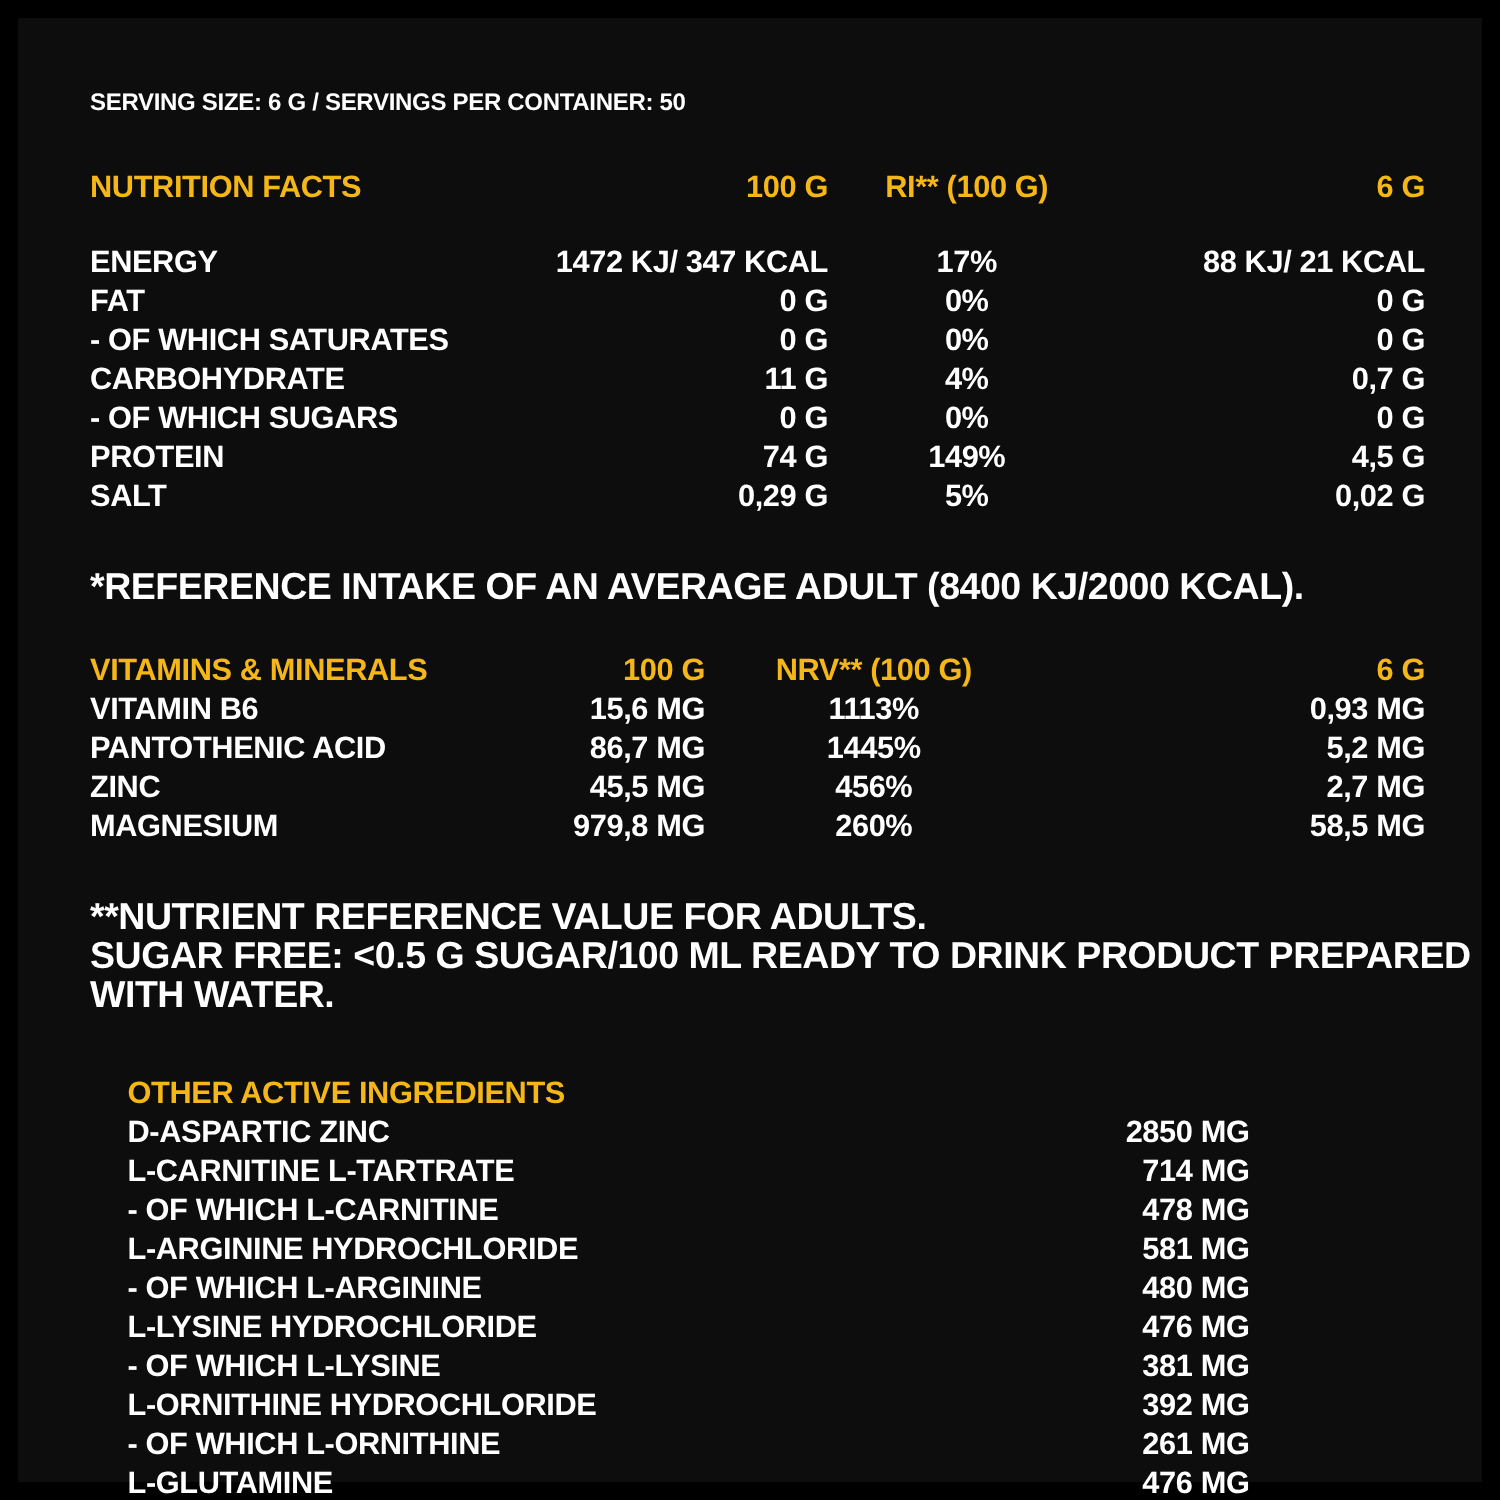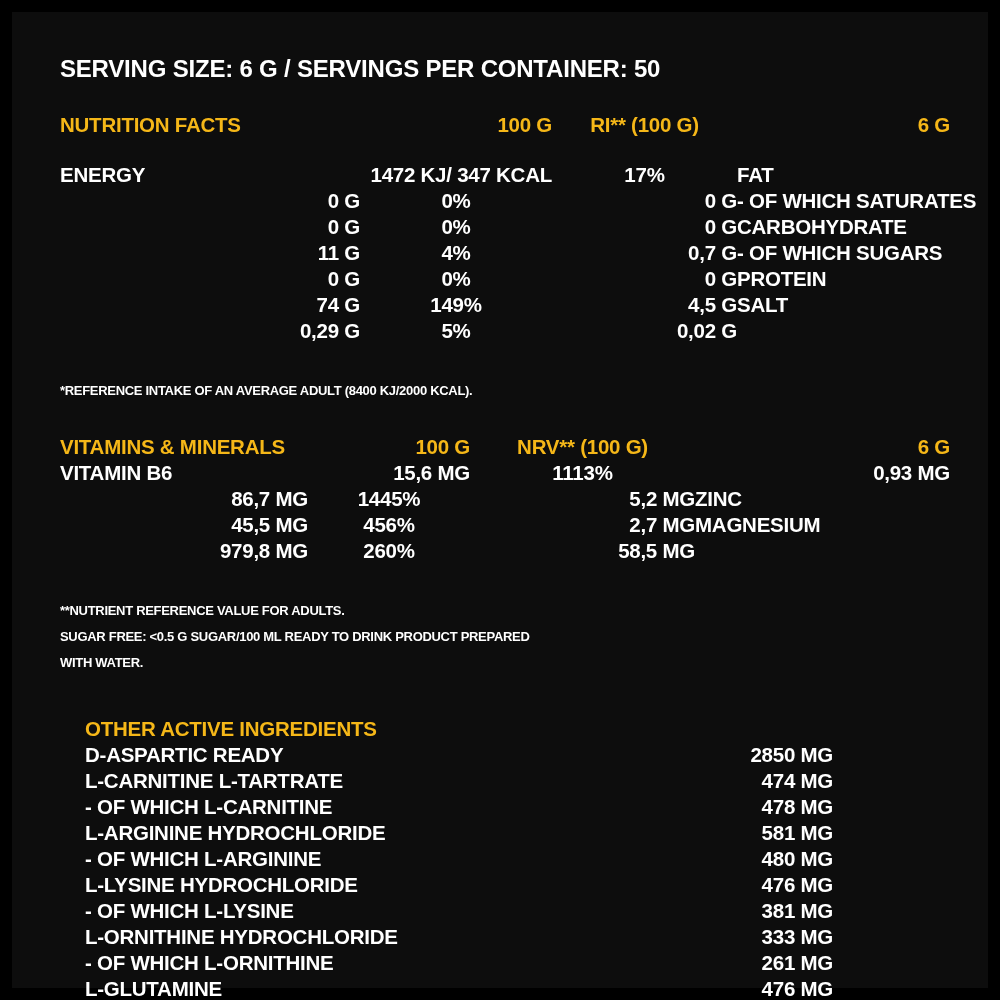--- a/index.html
+++ b/index.html
@@ -25,29 +25,29 @@
   }
   .inner {
     position: absolute;
     left: 48px;
     top: 44px;
     width: 890px;
   }
 
   
   .serving {
-    font-size: 24px;
+    font-size: 16px;
     font-weight: bold;
     letter-spacing: -0.2px;
     line-height: 26px;
     white-space: nowrap;
   }
 
   .note {
-    font-size: 13px;
+    font-size: 25px;
     font-weight: bold;
     letter-spacing: -0.3px;
     line-height: 26px;
     white-space: nowrap;
   }
 
   
   .grid {
     display: grid;
     width: 890px;
@@ -103,20 +103,21 @@
       <div class="hd c">RI** (100 G)</div>
       <div class="hd r">6 G</div>
     </div>
 
     <div class="sp-24"></div>
 
     <div class="grid grid-main rowspace-main">
       <div class="cell l">ENERGY</div>
       <div class="cell r">1472 KJ/ 347 KCAL</div>
       <div class="cell c">17%</div>
+      <div class="cell r">88 KJ/ 21 KCAL</div>
 
       <div class="cell l">FAT</div>
       <div class="cell r">0 G</div>
       <div class="cell c">0%</div>
       <div class="cell r">0 G</div>
 
       <div class="cell l">- OF WHICH SATURATES</div>
       <div class="cell r">0 G</div>
       <div class="cell c">0%</div>
       <div class="cell r">0 G</div>
@@ -154,20 +155,21 @@
       <div class="hd c">NRV** (100 G)</div>
       <div class="hd r">6 G</div>
     </div>
 
     <div class="grid grid-vit">
       <div class="cell l">VITAMIN B6</div>
       <div class="cell r">15,6 MG</div>
       <div class="cell c">1113%</div>
       <div class="cell r">0,93 MG</div>
 
+      <div class="cell l">PANTOTHENIC ACID</div>
       <div class="cell r">86,7 MG</div>
       <div class="cell c">1445%</div>
       <div class="cell r">5,2 MG</div>
 
       <div class="cell l">ZINC</div>
       <div class="cell r">45,5 MG</div>
       <div class="cell c">456%</div>
       <div class="cell r">2,7 MG</div>
 
       <div class="cell l">MAGNESIUM</div>
@@ -182,43 +184,43 @@
     <div class="note">SUGAR FREE: &lt;0.5 G SUGAR/100 ML READY TO DRINK PRODUCT PREPARED</div>
     <div class="note">WITH WATER.</div>
 
     <div class="sp-40"></div>
 
     <div class="grid grid-ing">
       <div class="hd l">OTHER ACTIVE INGREDIENTS</div>
     </div>
 
     <div class="grid grid-ing">
-      <div class="cell l">D-ASPARTIC READY</div>
+      <div class="cell l">D-ASPARTIC ZINC</div>
       <div class="cell r">2850 MG</div>
 
       <div class="cell l">L-CARNITINE L-TARTRATE</div>
-      <div class="cell r">474 MG</div>
+      <div class="cell r">714 MG</div>
 
       <div class="cell l">- OF WHICH L-CARNITINE</div>
       <div class="cell r">478 MG</div>
 
       <div class="cell l">L-ARGININE HYDROCHLORIDE</div>
       <div class="cell r">581 MG</div>
 
       <div class="cell l">- OF WHICH L-ARGININE</div>
       <div class="cell r">480 MG</div>
 
       <div class="cell l">L-LYSINE HYDROCHLORIDE</div>
       <div class="cell r">476 MG</div>
 
       <div class="cell l">- OF WHICH L-LYSINE</div>
       <div class="cell r">381 MG</div>
 
       <div class="cell l">L-ORNITHINE HYDROCHLORIDE</div>
-      <div class="cell r">333 MG</div>
+      <div class="cell r">392 MG</div>
 
       <div class="cell l">- OF WHICH L-ORNITHINE</div>
       <div class="cell r">261 MG</div>
 
       <div class="cell l">L-GLUTAMINE</div>
       <div class="cell r">476 MG</div>
     </div>
 
   </div>
 </div>

